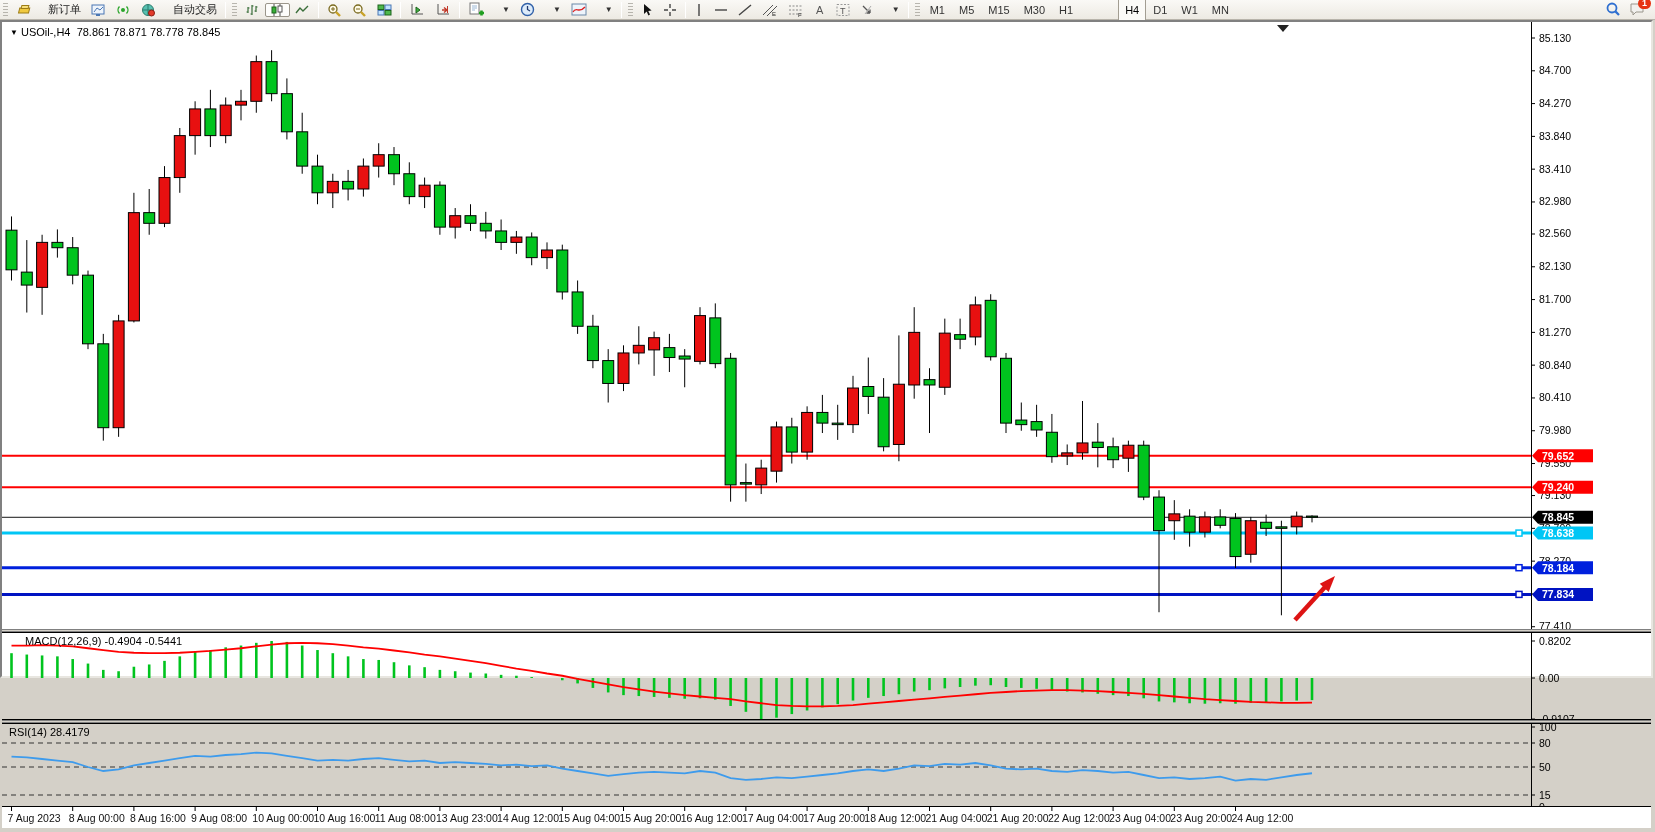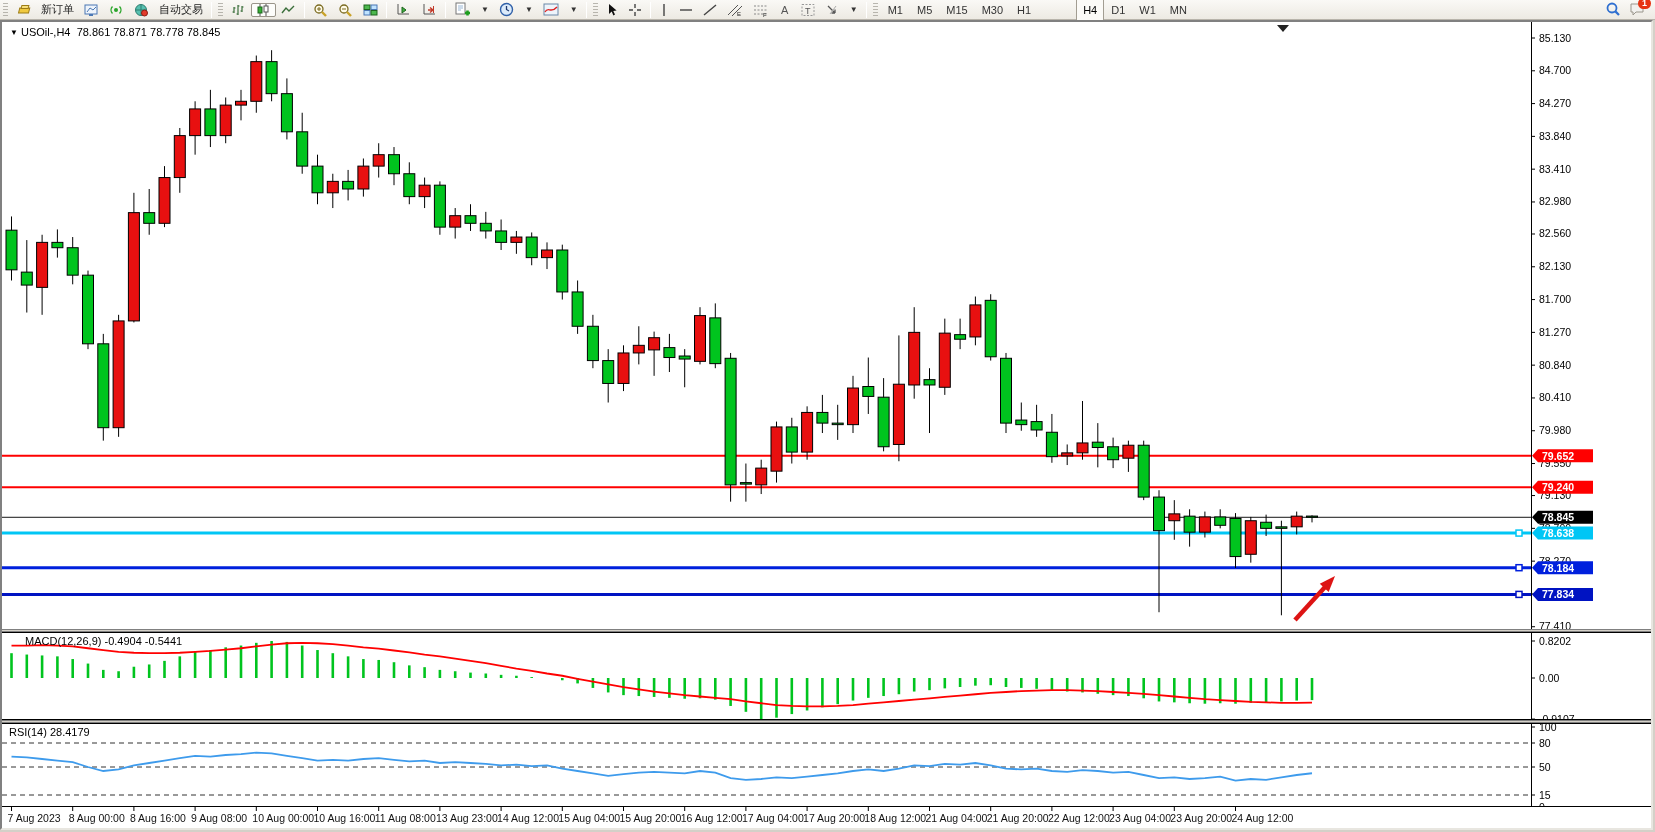--- a/index.html
+++ b/index.html
@@ -6,34 +6,34 @@
   html,body { width:1655px; height:832px; background:#d4d0c8; overflow:hidden;
               font-family:"Liberation Sans", sans-serif; }
   
   #toolbar { position:absolute; left:0; top:0; width:1655px; height:20px;
              background:linear-gradient(#faf9f6,#edeae3); border-bottom:1px solid #b8b4ab;
              display:flex; align-items:center; font-size:11px; color:#222; }
   .tgrip { width:5px; height:14px; margin:0 3px;
            background:repeating-linear-gradient(#9d9a92 0 1px, transparent 1px 3px);
            background-size:1px 100%; background-position:1px 0; background-repeat:repeat-x; opacity:.7; }
   .tsep { width:1px; height:16px; background:#b0aca2; border-right:1px solid #fff; margin:0 3px; }
-  .tbtn { display:flex; align-items:center; gap:10px; padding:1px 4px; height:14px;
+  .tbtn { display:flex; align-items:center; gap:17px; padding:1px 4px; height:14px;
           border:1px solid transparent; border-radius:2px; white-space:nowrap; cursor:default; }
   .tbtn.pressed { background:#fdfdfb; border:1px solid #9a958a; }
   .tbtn svg { display:block; }
   .ddarrow { font-size:8px; color:#333; margin-left:1px; }
   .tf { padding:5px 6px; font-size:11px; color:#333; height:23px; display:flex; align-items:center;
         border:1px solid transparent; }
   .tf.active { background:#fbfaf7; border:1px solid #a29d92; color:#000;margin-left:38px; }
   #toolbar-right { margin-left:auto; display:flex; align-items:center; gap:8px; padding-right:10px; }
   #chat-badge { position:relative; }
   #chat-badge .badge { position:absolute; top:-4px; right:-6px; background:#e63312; color:#fff;
         border-radius:8px; font-size:9px; font-weight:bold; padding:0 4px; line-height:11px; }
   
-  #window { position:absolute; left:0; top:20px; width:1653px; height:810px; background:#fff;
+  #window { position:absolute; left:0; top:20px; width:1653px; height:658px; background:#fff;
             border:2px solid; border-color:#808080 #e8e6e0 #e8e6e0 #808080; }
   #window svg { position:absolute; left:0; overflow:visible; }
   #chart-title { position:absolute; left:8px; top:4px; font-size:11px; color:#000; z-index:5; }
   #chart-title .tri { font-size:8px; vertical-align:1px; }
   .pane-label { position:absolute; left:7px; font-size:11px; color:#000; z-index:5; }
   #sep1,#sep2 { position:absolute; left:0; width:100%; height:3px; background:#d4d0c8;
                 border-top:1px solid #808080; border-bottom:1px solid #808080; }
   #time-axis { position:absolute; left:0; width:100%; background:#fff; }
   text { font-family:"Liberation Sans", sans-serif; }
 </style>

